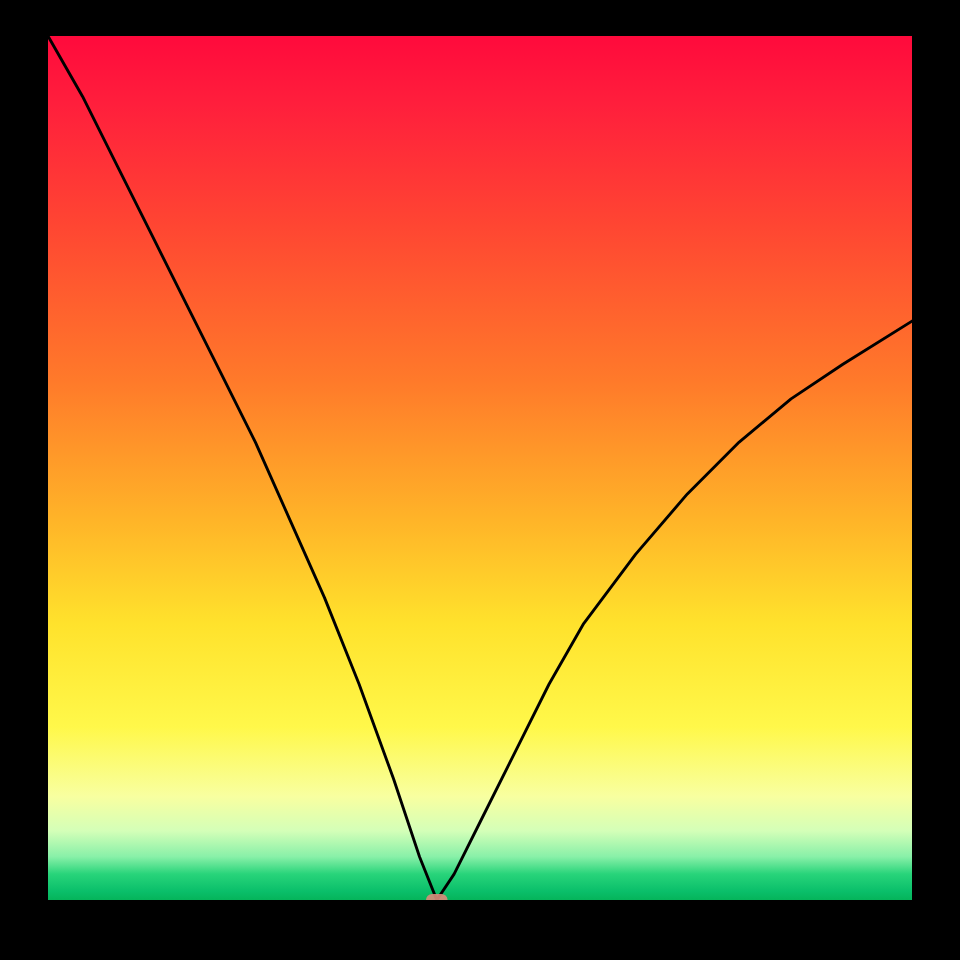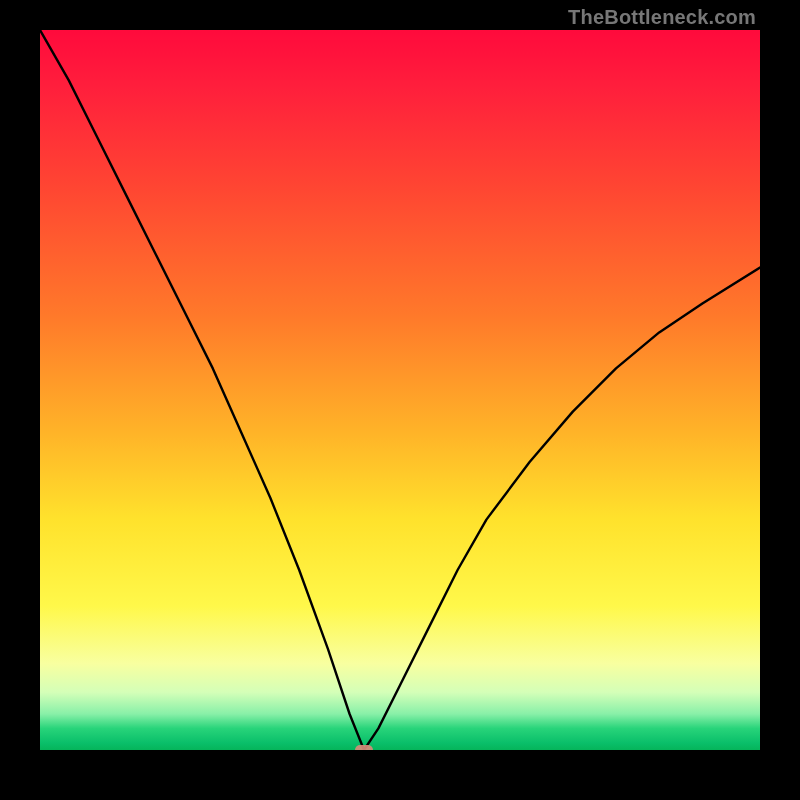--- a/index.html
+++ b/index.html
@@ -65,21 +65,20 @@
     font-weight: 600;
     color: #777;
     letter-spacing: 0.2px;
   }
 </style>
 </head>
 <body>
 
 <div class="frame">
 
-  <div class="watermark">TheBottleneck.com</div>
 
   <div class="plot">
     <div class="gradient"></div>
 
     <svg class="curve" viewBox="0 0 720 720" preserveAspectRatio="none">
       <path id="curve-path" d="M0.00 0.00 L28.80 50.40 L57.60 108.00 L86.40 165.60 L115.20 223.20 L144.00 280.80 L172.80 338.40 L201.60 403.20 L230.40 468.00 L259.20 540.00 L288.00 619.20 L309.60 684.00 L324.00 720.00 L338.40 698.40 L360.00 655.20 L388.80 597.60 L417.60 540.00 L446.40 489.60 L489.60 432.00 L532.80 381.60 L576.00 338.40 L619.20 302.40 L662.40 273.60 L720.00 237.60" fill="none" stroke="#000" stroke-width="2.4" stroke-linecap="round" stroke-linejoin="round"></path>
     </svg>
 
     <div id="min-marker" class="marker" style="left: 315px; top: 715px; background: rgb(214, 139, 122);"></div>
   </div>

